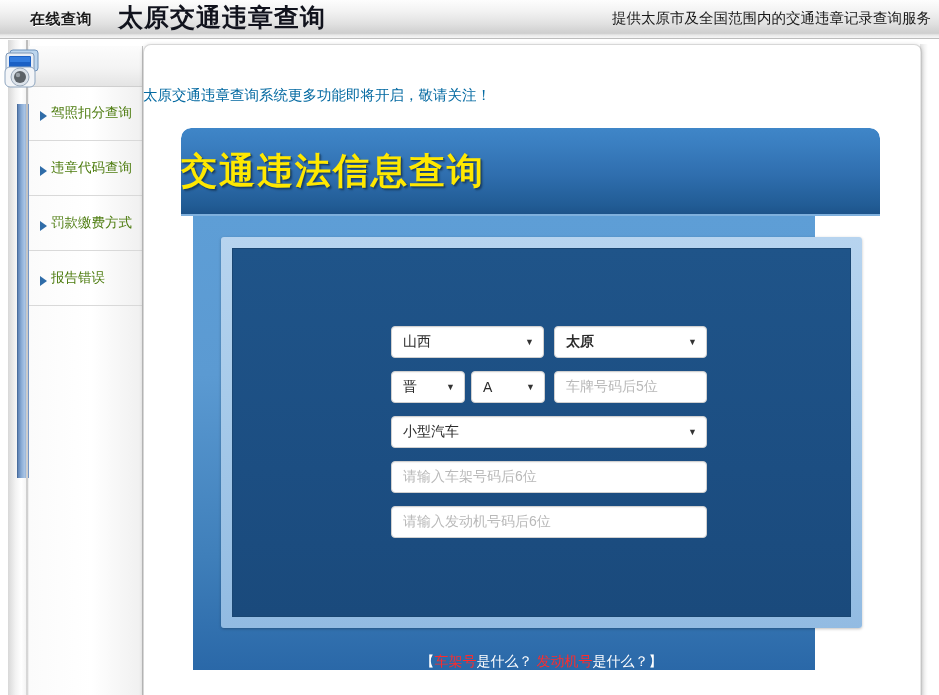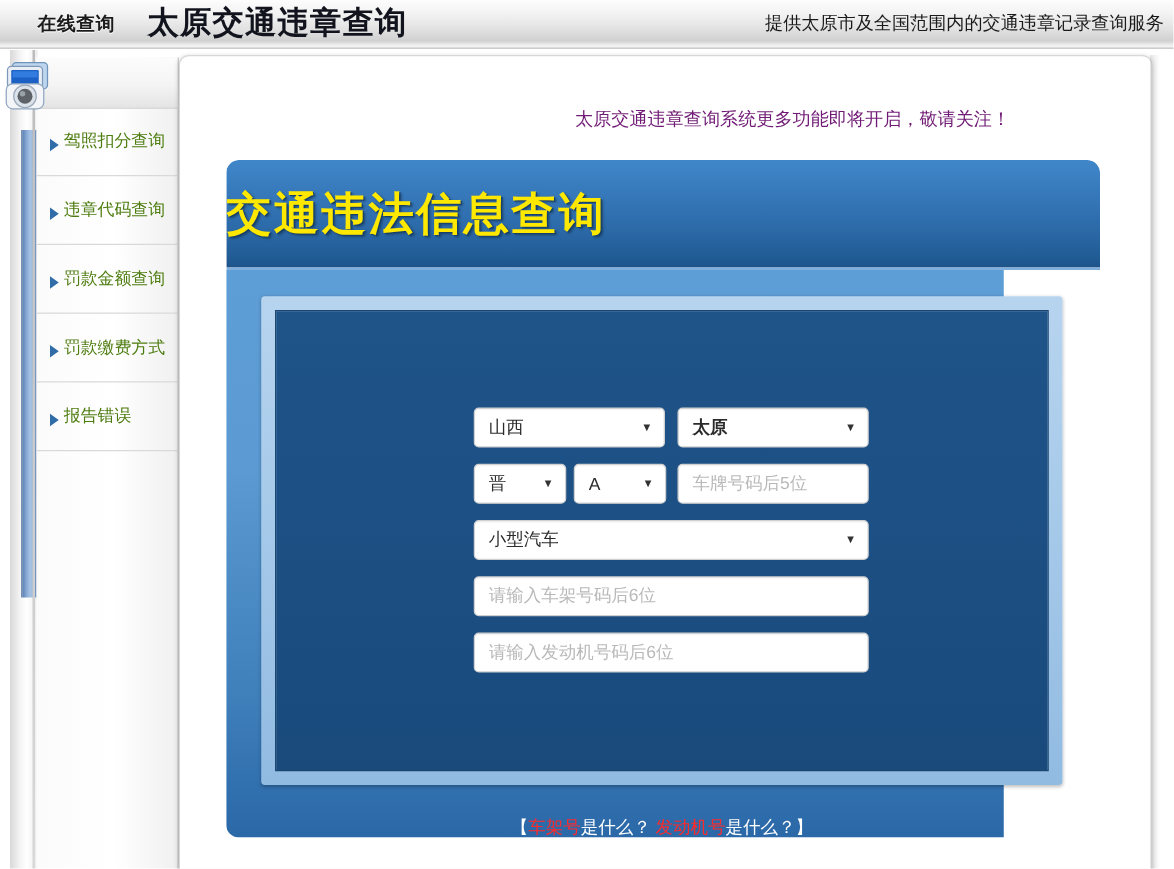--- a/index.html
+++ b/index.html
@@ -95,21 +95,21 @@
     border: 1px solid #d7d7d7; border-bottom: none;
     border-top-left-radius: 8px; border-top-right-radius: 8px;
     box-shadow: 0 1px 4px rgba(0,0,0,0.18);
   }
   .card-right-shade {
     position: absolute; left: 920px; top: 44px; width: 8px; height: 651px;
     background: linear-gradient(to right, rgba(0,0,0,0.10), rgba(0,0,0,0));
   }
   .notice {
     position: absolute; left: 143px; top: 86px; width: 665px;
-    text-align: right; font-size: 14.5px; color: #701a75;
+    text-align: left; font-size: 14.5px; color: #0369a1;
     white-space: nowrap;
   }
 
   
   .panel {
     position: absolute; left: 181px; top: 128px; width: 699px; height: 542px;
     background: linear-gradient(to bottom, #2b6aab 0%, #2a6ca f 0%, #2f73b4 1%, #2a66a4 100%);
     border-radius: 10px 10px 10px 10px;
     overflow: hidden;
   }
@@ -122,21 +122,21 @@
     border-top-left-radius: 10px; border-top-right-radius: 10px;
   }
   .panel-title {
     position: absolute; left: 0; top: 19px; width: 699px; 
     font-size: 36px; font-weight: bold; color: #ffe800;
     letter-spacing: 2px;
     text-shadow: 1px 1px 0 #16406c, 2px 2px 2px rgba(0,0,0,0.35);
     font-family: "Liberation Sans","DejaVu Sans",sans-serif;
   }
   .panel-body {
-    position: absolute; left: 0; top: 88px; width: 622px; height: 454px;
+    position: absolute; left: 12px; top: 88px; width: 622px; height: 454px;
     background: linear-gradient(to bottom, #5e9ed6 0%, #5b9ad2 35%, #3f7fba 75%, #2a68a8 100%);
   }
   .frame-light {
     position: absolute; left: 28px; top: 21px; width: 641px; height: 391px;
     background: linear-gradient(to bottom, #b7d4ef 0%, #a8cbea 40%, #92bbe2 100%);
     border-radius: 3px;
     box-shadow: 0 1px 3px rgba(0,0,0,0.25);
   }
   .frame-inner {
     position: absolute; left: 11px; top: 11px; right: 11px; bottom: 11px;
@@ -207,24 +207,20 @@
     <div class="sb-item">
       <span class="arrow"></span>
       <span class="lbl">驾照扣分查询</span>
     </div>
     <div class="sb-item">
       <span class="arrow"></span>
       <span class="lbl">违章代码查询</span>
     </div>
     <div class="sb-item">
       <span class="arrow"></span>
-      <span class="lbl">罚款金额查询</span>
-    </div>
-    <div class="sb-item">
-      <span class="arrow"></span>
       <span class="lbl">罚款缴费方式</span>
     </div>
     <div class="sb-item">
       <span class="arrow"></span>
       <span class="lbl">报告错误</span>
     </div>
   </div>
 
   <div class="content-card"></div>
   <div class="card-right-shade"></div>

